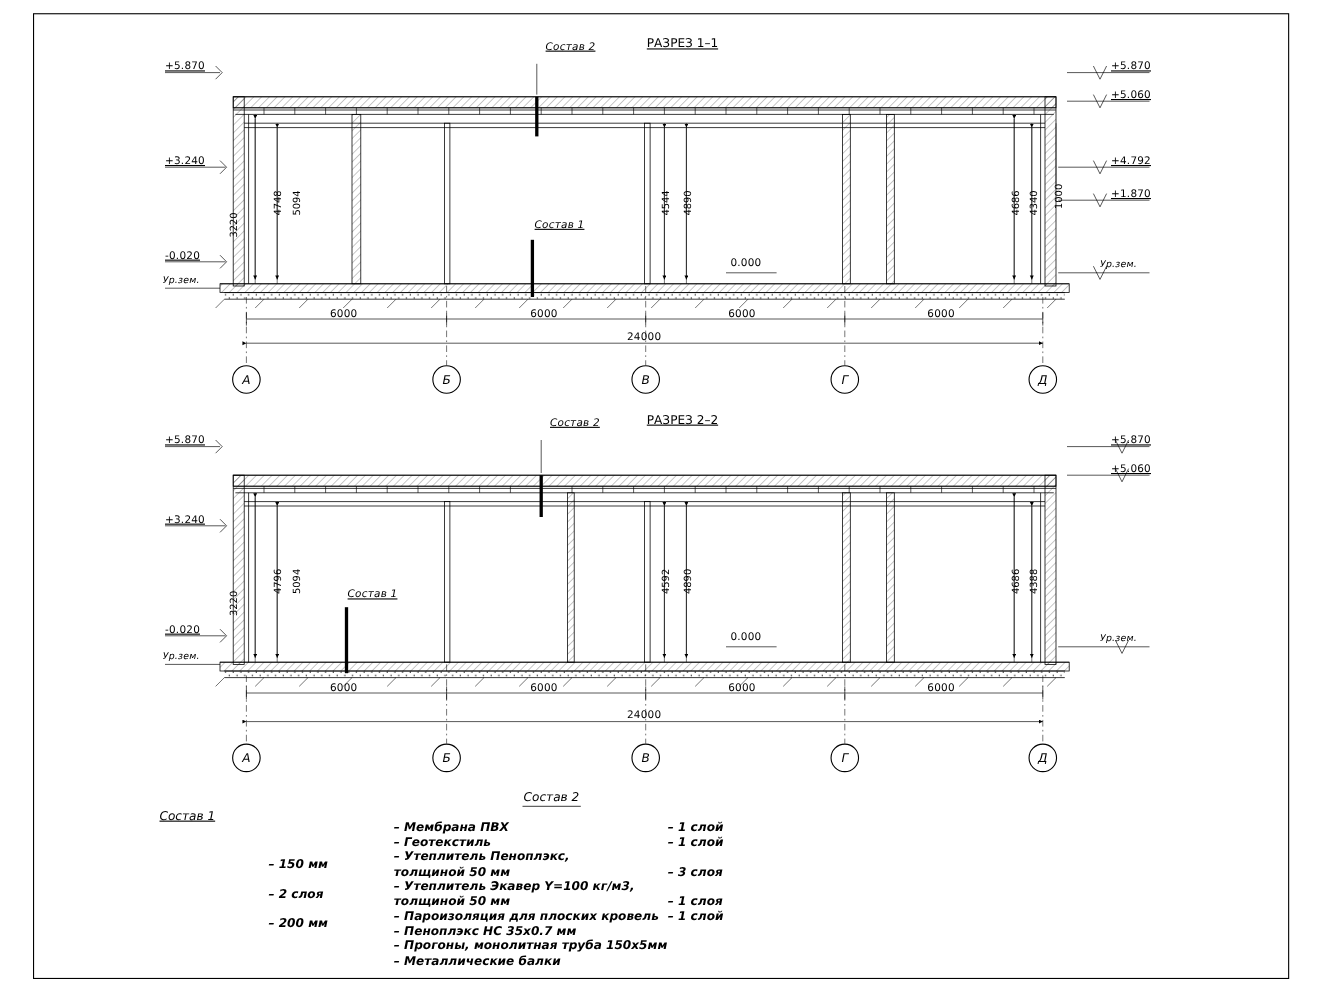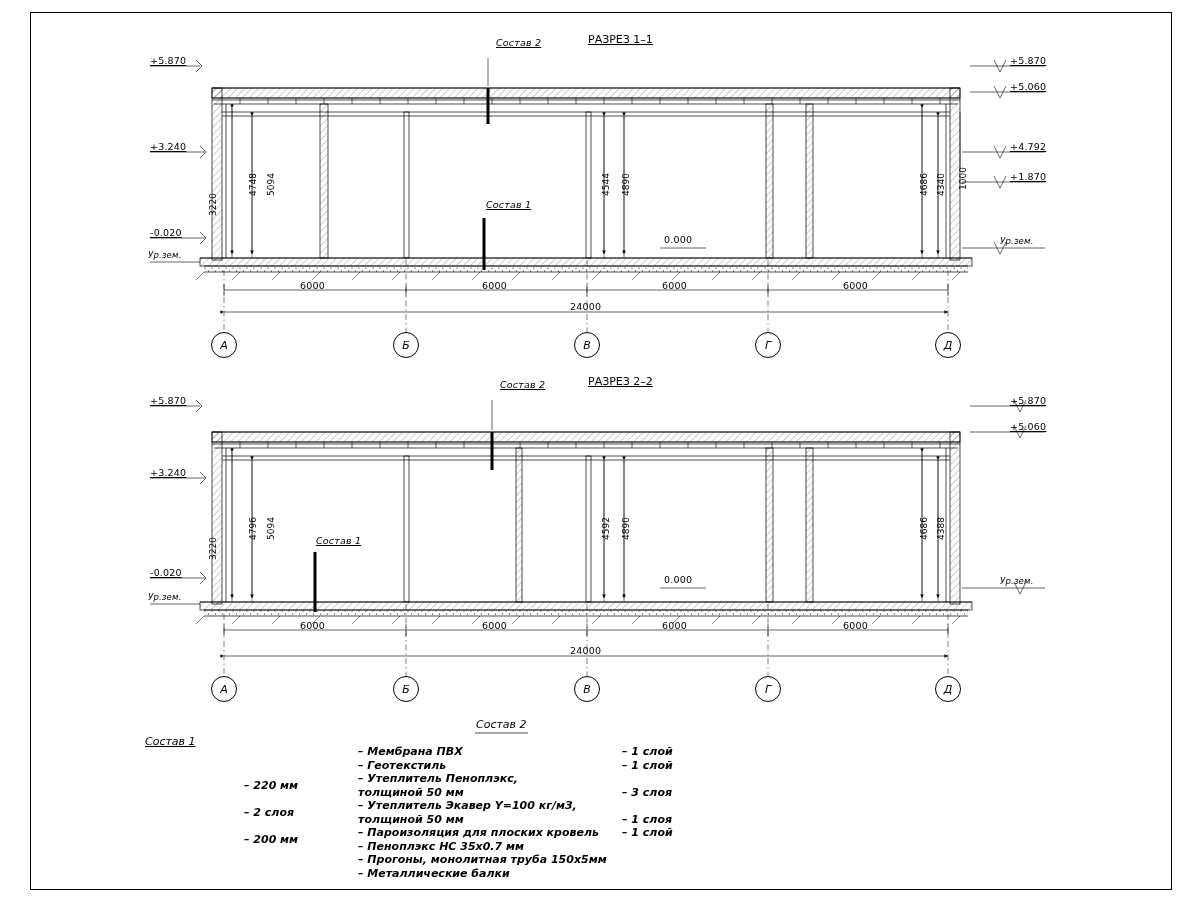--- a/index.html
+++ b/index.html
@@ -394,42 +394,42 @@
 
   <div class="axis-circle" style="left:211px;top:676px;">А</div>
   <div class="axis-circle" style="left:393px;top:676px;">Б</div>
   <div class="axis-circle" style="left:574px;top:676px;">В</div>
   <div class="axis-circle" style="left:755px;top:676px;">Г</div>
   <div class="axis-circle" style="left:935px;top:676px;">Д</div>
 
   <div class="title" style="left:145px;top:735px;font-style:italic;">Состав 1</div>
   <div class="legend" style="left:244px;top:765px;">
     <div>&nbsp;</div>
-    <div>– 220 мм</div>
+    <div>– 150 мм</div>
     <div>&nbsp;</div>
     <div>– 2 слоя</div>
     <div>&nbsp;</div>
     <div>– 200 мм</div>
     <div>&nbsp;</div>
   </div>
 
   <div class="title" style="left:476px;top:718px;font-style:italic;text-decoration:none;">Состав 2</div>
   <div class="legend" style="left:358px;top:745px;width:230px;">
     <div>– Мембрана ПВХ</div>
     <div>– Геотекстиль</div>
     <div>– Утеплитель Пеноплэкс,</div>
     <div>толщиной 50 мм</div>
     <div>– Утеплитель Экавер Y=100 кг/м3,</div>
     <div>толщиной 50 мм</div>
     <div>– Пароизоляция для плоских кровель</div>
     <div>– Пеноплэкс НС 35х0.7 мм</div>
     <div>– Прогоны, монолитная труба 150х5мм</div>
     <div>– Металлические балки</div>
   </div>
-  <div class="legend" style="left:622px;top:745px;">
+  <div class="legend" style="left:607px;top:745px;">
     <div>– 1 слой</div>
     <div>– 1 слой</div>
     <div>&nbsp;</div>
     <div>– 3 слоя</div>
     <div>&nbsp;</div>
     <div>– 1 слоя</div>
     <div>– 1 слой</div>
     <div>&nbsp;</div>
     <div>&nbsp;</div>
     <div>&nbsp;</div>

